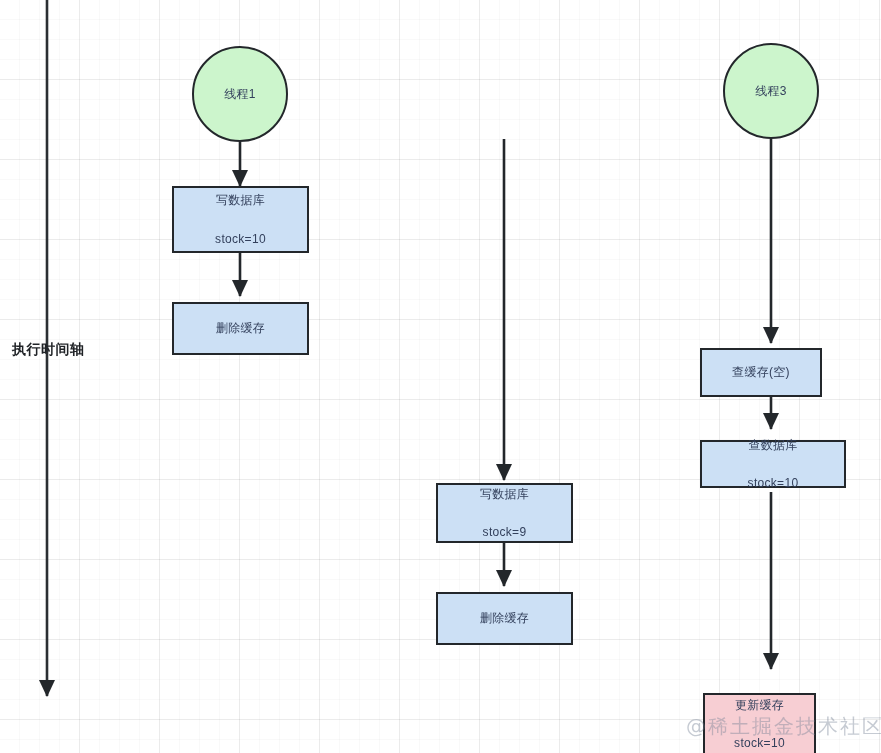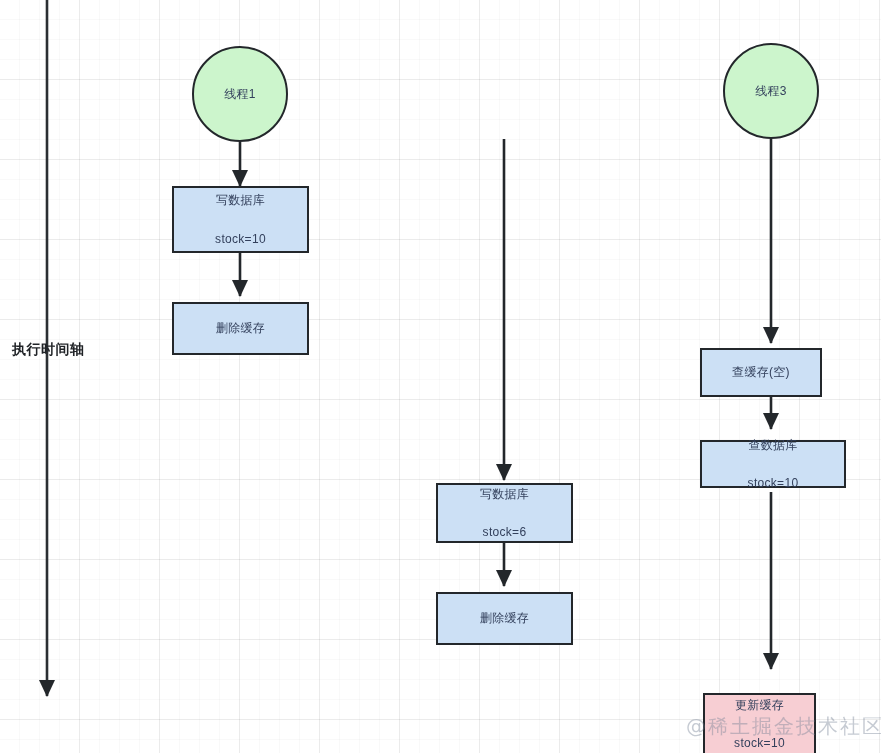--- a/index.html
+++ b/index.html
@@ -107,21 +107,21 @@
   <div class="node box-node box-blue" style="left:172px; top:186px; width:137px; height:67px;">
     <span>写数据库</span>
     <span class="line2">stock=10</span>
   </div>
   <div class="node box-node box-blue" style="left:172px; top:302px; width:137px; height:53px;">
     <span>删除缓存</span>
   </div>
 
   <div class="node box-node box-blue" style="left:436px; top:483px; width:137px; height:60px;">
     <span>写数据库</span>
-    <span class="line2">stock=6</span>
+    <span class="line2">stock=9</span>
   </div>
   <div class="node box-node box-blue" style="left:436px; top:592px; width:137px; height:53px;">
     <span>删除缓存</span>
   </div>
 
   <div class="node circle-node" style="left:723px; top:43px; width:96px; height:96px;">
     <span>线程3</span>
   </div>
   <div class="node box-node box-blue" style="left:700px; top:348px; width:122px; height:49px;">
     <span>查缓存(空)</span>

